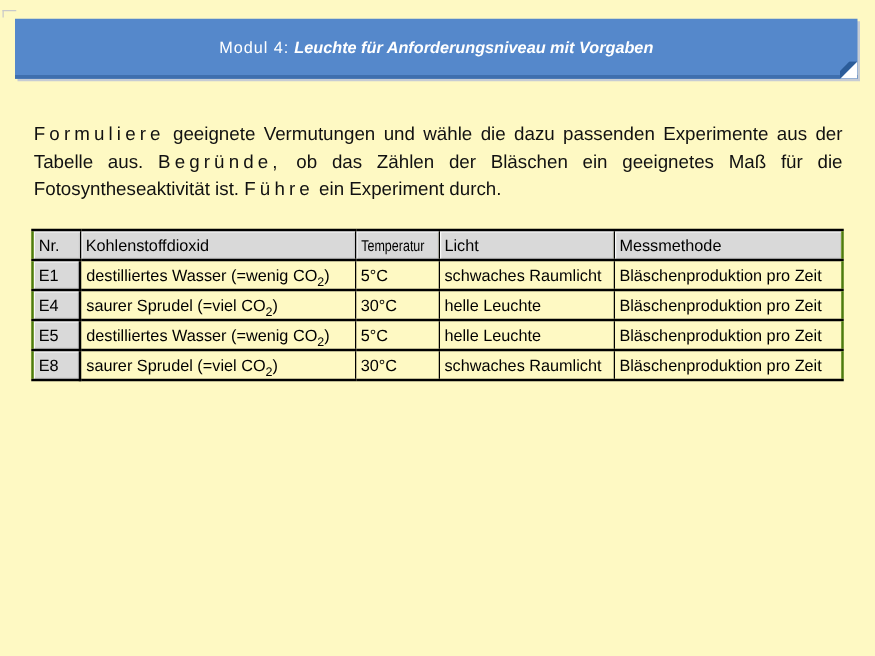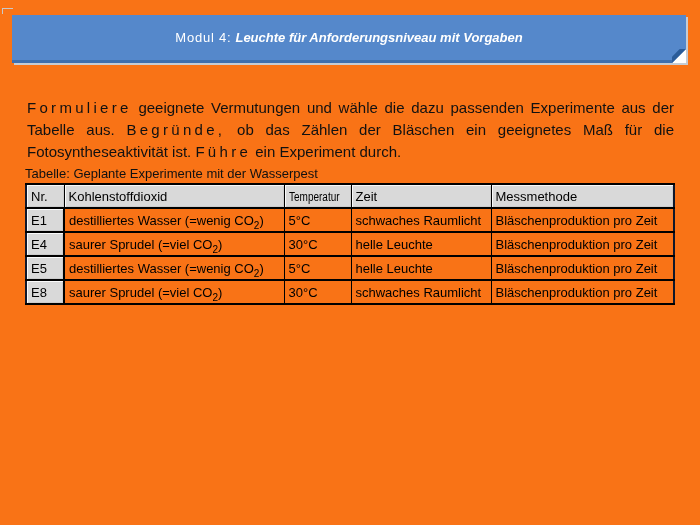--- a/index.html
+++ b/index.html
@@ -2,21 +2,21 @@
 <html><head>
 <meta charset="utf-8">
 <style>
   * { margin: 0; padding: 0; box-sizing: border-box; }
   html, body { background: #ffffff; }
   body { font-family: "Liberation Sans", sans-serif; }
   #page {
     position: relative;
     width: 700px;
     height: 525px;
-    background: #f97316;
+    background: #fef9c3;
     overflow: hidden;
   }
   
   #corner-mark {
     position: absolute;
     left: 2px; top: 8px;
     width: 11px; height: 6px;
     border-left: 1px solid #c9c9c9;
     border-top: 1px solid #c9c9c9;
   }
@@ -85,21 +85,21 @@
     border-top-width: 2px;
     border-bottom-width: 2px;
     height: 24px;
     padding: 0 3px 0 4px;
     text-align: left;
     vertical-align: middle;
     font-weight: normal;
     white-space: nowrap;
     overflow: hidden;
   }
-  #exp-table { border: 2px solid #0f172a; }
+  #exp-table { border: 2px solid #4d7c0f; }
   #exp-table th, #exp-table td.row-label {
     background: #d9d9d9;
     box-shadow: inset 1px 1px 0 rgba(255,255,255,0.85), inset -1px -1px 0 rgba(0,0,0,0.06);
   }
   #exp-table td.row-label { border-right-width: 2px; }
   .condensed {
     display: inline-block;
     transform: scaleX(0.8);
     transform-origin: left center;
     font-size: 12.5px;
@@ -122,36 +122,35 @@
     <span class="prefix">Modul 4:</span>
     <span class="emph">Leuchte für Anforderungsniveau mit Vorgaben</span>
   </div>
   <div id="banner-fold">
     <div class="white-cut"></div>
     <div class="dark-tri"></div>
   </div>
 
   <p id="instructions"><span class="spaced">Formuliere</span><span> geeignete Vermutungen und wähle die dazu passenden Experimente aus der Tabelle aus. </span><span class="spaced">Begründe,</span><span> ob das Zählen der Bläschen ein geeignetes Maß für die Fotosyntheseaktivität ist. </span><span class="spaced">Führe</span><span> ein Experiment durch.</span></p>
 
-  <div id="table-caption">Tabelle: Geplante Experimente mit der Wasserpest</div>
 
   <table id="exp-table">
     <colgroup>
       <col class="col-nr">
         <col class="col-co2">
         <col class="col-temp">
         <col class="col-licht">
         <col class="col-mess">
     </colgroup>
     <thead>
       <tr id="header-row">
           <th>Nr.</th>
           <th>Kohlenstoffdioxid</th>
           <th><span class="condensed">Temperatur</span></th>
-          <th>Zeit</th>
+          <th>Licht</th>
           <th>Messmethode</th>
         </tr>
     </thead>
     <tbody id="table-body">
         <tr>
           <td class="row-label">E1</td>
           <td>destilliertes Wasser (=wenig CO<sub>2</sub>)</td>
           <td>5°C</td>
           <td>schwaches Raumlicht</td>
           <td>Bläschenproduktion pro Zeit</td>

